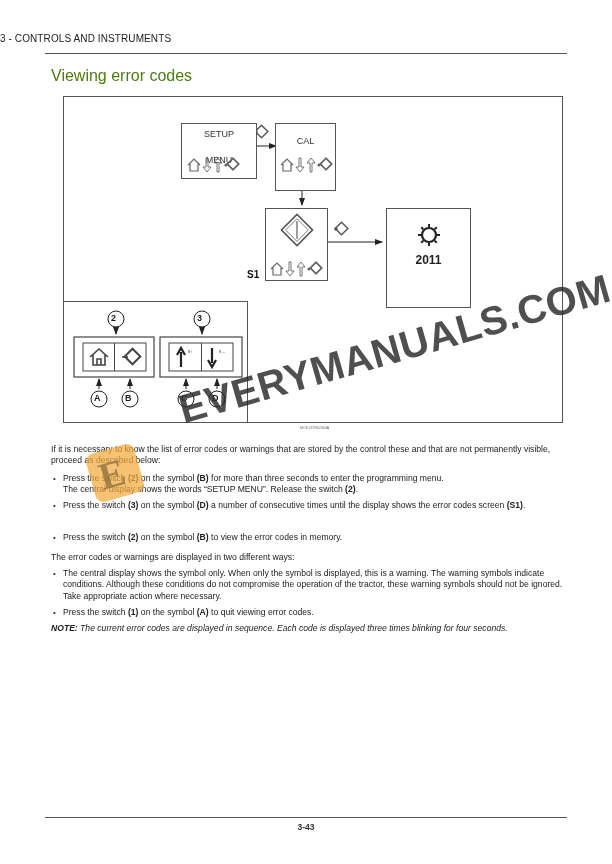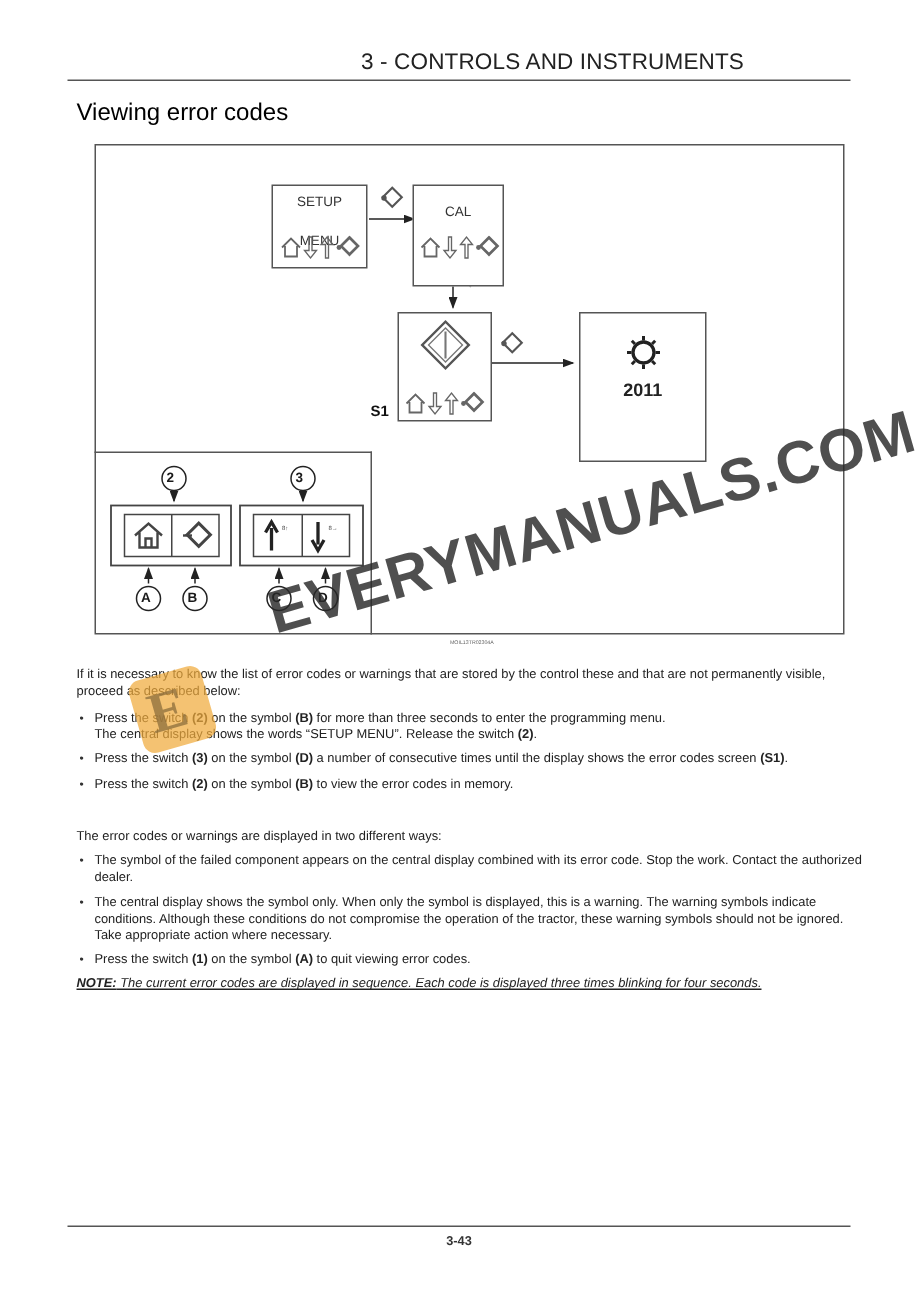--- a/index.html
+++ b/index.html
@@ -1,41 +1,41 @@
 <!DOCTYPE html>
 <html><head>
 <meta charset="utf-8">
 <style>
   html, body { margin: 0; padding: 0; background: #ffffff; }
   body { width: 612px; height: 864px; position: relative; overflow: hidden;
          font-family: "Liberation Sans", sans-serif; color: #1a1a1a; }
-  .header-title { position: absolute; top: 33px; left: 0; width: 496px; text-align: right;
-                  font-size: 15px; letter-spacing: 0.1px; color: #222; }
+  .header-title { position: absolute; top: 33px; left: 0; width: 496px; text-align: left;
+                  font-size: 10px; letter-spacing: 0.1px; color: #222; }
   .header-rule { position: absolute; top: 53px; left: 45px; width: 522px; height: 0;
                  border-top: 1.5px solid #555; }
-  .section-title { position: absolute; top: 67px; left: 51px; font-size: 16px; color: #000000; text-align: center; }
+  .section-title { position: absolute; top: 67px; left: 51px; font-size: 16px; color: #4d7c0f; text-align: center; }
 
   .figure { position: absolute; top: 96px; left: 63px; width: 500px; height: 327px;
             border: 1.3px solid #555; box-sizing: border-box; }
   .inset { position: absolute; left: -1px; top: 204px; width: 185px; height: 122px;
            border-top: 1.3px solid #555; border-right: 1.3px solid #555; box-sizing: border-box; }
   .figure svg { position: absolute; left: 0; top: 0; }
   .fig-ref { position: absolute; top: 426px; left: 300px; font-size: 3.5px; color: #666; }
 
   .screen-box { position: absolute; border: 1.3px solid #555; box-sizing: border-box; background: #fff; }
   .screen-text { position: absolute; width: 100%; text-align: center; font-size: 9px; color: #333; line-height: 10px; }
   .code-text { position: absolute; width: 100%; text-align: center; font-size: 12px; font-weight: bold; color: #222; }
   .s1-label { position: absolute; font-size: 10px; font-weight: bold; color: #111; }
 
   .body-text { position: absolute; left: 51px; width: 528px; font-size: 8.6px; line-height: 11.2px; color: #222; }
   .body-text p { margin: 0; }
   .bullet { position: relative; padding-left: 12px; }
   .bullet::before { content: "\2022"; position: absolute; left: 2px; top: 0; font-size: 8px; color: #333; }
   b { font-weight: bold; }
-  .note { font-style: italic; text-decoration: underline; }
+  .note { font-style: italic; }
 
   .footer-rule { position: absolute; top: 817px; left: 45px; width: 522px; border-top: 1.5px solid #555; }
   .page-num { position: absolute; top: 822px; left: 0; width: 612px; text-align: center; font-size: 8.5px; color: #333; font-weight: bold; }
 
   .watermark { position: absolute; left: 95px; top: 330px; width: 470px; height: 180px; pointer-events: none; }
   .wm-text { position: absolute; left: 85px; top: 58px; font-size: 40px; font-weight: bold;
              color: rgba(40,40,40,0.82); transform: rotate(-16deg); transform-origin: left center;
              letter-spacing: 0.5px; white-space: nowrap; font-family: "Liberation Sans", sans-serif; }
   .wm-logo { position: absolute; left: -5px; top: 118px; width: 50px; height: 50px; border-radius: 8px;
              background: rgba(240,170,60,0.72); transform: rotate(-16deg); }
@@ -107,21 +107,21 @@
     <g transform="translate(112,250)">
       <path d="M5,20 L5,5 M1,8 L5,1 L9,8" fill="none" stroke="#222" stroke-width="2.2"></path>
       <text x="12" y="6" font-size="4" fill="#444" font-family="Liberation Sans, sans-serif">8↑</text>
     </g>
     <g transform="translate(143,250)">
       <path d="M5,1 L5,16 M1,13 L5,20 L9,13" fill="none" stroke="#222" stroke-width="2.2"></path>
       <text x="12" y="6" font-size="4" fill="#444" font-family="Liberation Sans, sans-serif">8→</text>
     </g>
   </svg>
 
-  <div class="screen-box" style="left:117px; top:26px; width:64px; height:56px;">
+  <div class="screen-box" style="left:117px; top:26px; width:76px; height:56px;">
     <div class="screen-text" style="top:5px;">SETUP</div>
     <div class="screen-text" style="top:31px;">MENU</div>
     <svg style="left:5px; top:33px;" width="54" height="16">
       <path d="M1,8 L7,2 L13,8 M3,7 L3,14 L11,14 L11,7" fill="none" stroke="#666" stroke-width="1.2"></path>
       <path d="M19,1 L19,10 L16,10 L20,15 L24,10 L21,10 L21,1 z" fill="none" stroke="#666" stroke-width="0.9"></path>
       <path d="M30,15 L30,6 L27,6 L31,1 L35,6 L32,6 L32,15 z" fill="none" stroke="#666" stroke-width="0.9"></path>
       <rect x="42" y="3" width="8" height="8" transform="rotate(45 46 7)" fill="none" stroke="#666" stroke-width="1.8"></rect>
       <circle cx="39" cy="8" r="1.6" fill="#666"></circle>
     </svg>
   </div>
@@ -185,28 +185,27 @@
 </div>
 
 <div class="body-text" style="top:473px;">
   <p class="bullet">
     <span>Press the switch </span><b>(2)</b><span> on the symbol </span><b>(B)</b><span> for more than three seconds to enter the programming menu.</span><br>
     <span>The central display shows the words “SETUP MENU”. Release the switch </span><b>(2)</b><span>.</span>
   </p>
   <p class="bullet" style="margin-top:5px;">
     <span>Press the switch </span><b>(3)</b><span> on the symbol </span><b>(D)</b><span> a number of consecutive times until the display shows the error codes screen </span><b>(S1)</b><span>.</span>
   </p>
-  <p class="bullet" style="margin-top:5px;">
+  <p class="bullet" style="margin-top:20px;">
     <span>Press the switch </span><b>(2)</b><span> on the symbol </span><b>(B)</b><span> to view the error codes in memory.</span>
   </p>
 </div>
 
 <div class="body-text" style="top:552px;">
   <p>The error codes or warnings are displayed in two different ways:</p>
-  <p class="bullet" style="margin-top:5px;">The symbol of the failed component appears on the central display combined with its error code.  Stop the work. Contact the authorized dealer.</p>
   <p class="bullet" style="margin-top:5px;">The central display shows the symbol only.  When only the symbol is displayed, this is a warning.  The warning symbols indicate conditions.  Although these conditions do not compromise the operation of the tractor, these warning symbols should not be ignored.  Take appropriate action where necessary.</p>
   <p class="bullet" style="margin-top:5px;">
     <span>Press the switch </span><b>(1)</b><span> on the symbol </span><b>(A)</b><span> to quit viewing error codes.</span>
   </p>
   <p class="note" style="margin-top:5px;">
     <b>NOTE:</b><span> The current error codes are displayed in sequence.  Each code is displayed three times blinking for four seconds.</span>
   </p>
 </div>
 
 <div class="watermark">

